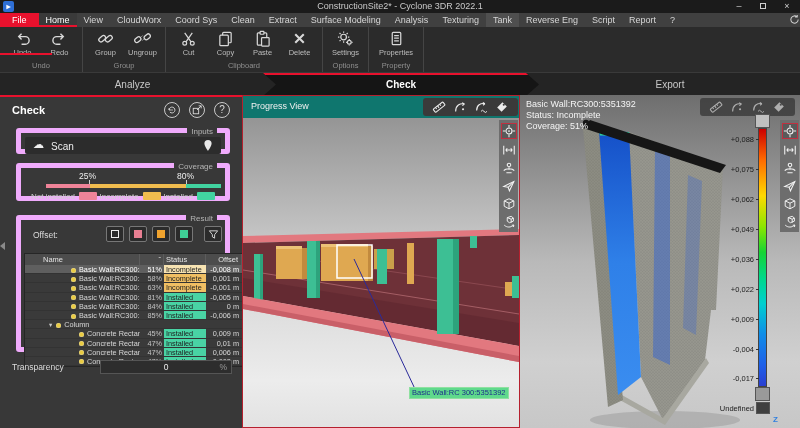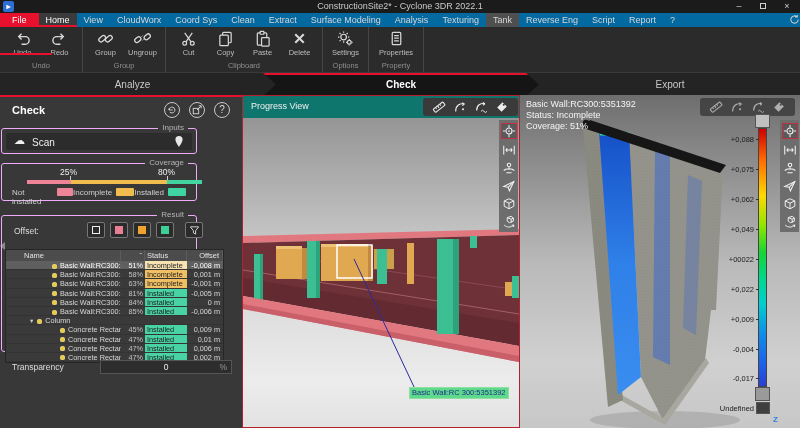--- a/index.html
+++ b/index.html
@@ -10,21 +10,21 @@
   
   .titlebar{position:absolute;left:0;top:0;width:800px;height:13px;background:#1b1b1b;}
   .app-icon{position:absolute;left:3px;top:1px;width:11px;height:11px;background:#2e6fd6;border-radius:2px;
             color:#fff;font-size:8px;line-height:11px;text-align:center;font-weight:bold;}
   .win-title{position:absolute;left:0;right:0;top:0;text-align:center;font-size:9px;color:#c9c9c9;line-height:13px;}
   .winbtns{position:absolute;right:2px;top:0;display:flex;gap:2px;height:13px;}
   .winbtn{width:22px;height:13px;font-size:9px;line-height:12px;text-align:center;color:#cfcfcf;}
   .winbtn .box{display:inline-block;width:6px;height:6px;border:1px solid #cfcfcf;margin-top:3px;}
 
   
-  .menubar{position:absolute;left:0;top:13px;width:800px;height:14px;background:#0369a1;display:flex;align-items:stretch;}
+  .menubar{position:absolute;left:0;top:13px;width:800px;height:14px;background:#404040;display:flex;align-items:stretch;}
   .mitem{padding:0 7px;font-size:9px;line-height:14px;color:#d6d6d6;white-space:nowrap;}
   .mitem.file{background:#e8112d;color:#fff;padding:0 12px;}
   .mitem.active{background:#3a3a3a;color:#fff;box-shadow:inset 0 -2px 0 #e8112d;}
   .mitem.hl{background:#4f4f4f;}
   .menubar .spacer{flex:1;}
   .sync{width:18px;padding-top:1px;}
 
   
   .ribbon{position:absolute;left:0;top:27px;width:800px;height:45px;background:#2b2b2b;display:flex;}
   .rgroup{display:flex;flex-direction:column;border-right:1px solid #454545;padding:1px 4px 0 4px;}
@@ -49,21 +49,21 @@
   
   .lpanel{position:absolute;left:0;top:0;width:242px;height:333px;background:#383838;border-top:2px solid #e8112d;}
   .lp-title{position:absolute;left:12px;top:7px;font-size:11px;font-weight:bold;color:#fff;}
   .lp-icons{position:absolute;right:12px;top:5px;display:flex;gap:9px;}
   .cbtn{width:16px;height:16px;border:1px solid #c9c9c9;border-radius:50%;color:#d9d9d9;
         font-size:10px;line-height:14px;text-align:center;}
   .cbtn svg{width:10px;height:10px;margin-top:2px;}
   .collapse-arrow{position:absolute;left:0px;top:145px;width:0;height:0;
         border-top:4px solid transparent;border-bottom:4px solid transparent;border-right:5px solid #8a8a8a;}
 
-  .gbox{position:absolute;left:1px;width:196px;border:1px solid #f0abfc;border-radius:3px;}
+  .gbox{position:absolute;left:16px;width:214px;border:5px solid #f0abfc;border-radius:3px;}
   .gbox-label{position:absolute;top:-6px;right:8px;background:#383838;padding:0 4px;font-size:8px;color:#b5b5b5;}
 
   .box-inputs{top:31px;height:26px;}
   .scanrow{position:absolute;left:4px;right:4px;top:4px;height:17px;background:#2c2c2c;border-radius:2px;}
   .scanrow .cl{position:absolute;left:8px;top:1px;font-size:11px;color:#f0f0f0;}
   .scanrow .tx{position:absolute;left:26px;top:4px;font-size:10px;color:#eee;}
   .scanrow .pin{position:absolute;right:7px;top:2px;width:12px;height:13px;}
 
   .box-cov{top:66px;height:38px;}
   .cov-pct{position:absolute;top:3px;font-size:8.5px;color:#efefef;}
@@ -678,21 +678,21 @@
           </svg>
       </div>
 
       <div class="scale-topbox"></div>
       <div class="scale-bar"></div>
       <div class="scale-botbox"></div>
       <span class="sl" style="top:40px">+0,088</span>
       <span class="sl" style="top:70px">+0,075</span>
       <span class="sl" style="top:100px">+0,062</span>
       <span class="sl" style="top:130px">+0,049</span>
-      <span class="sl" style="top:160px">+00022</span>
+      <span class="sl" style="top:160px">+0,036</span>
       <span class="sl" style="top:190px">+0,022</span>
       <span class="sl" style="top:220px">+0,009</span>
       <span class="sl" style="top:250px">-0,004</span>
       <span class="sl" style="top:279px">-0,017</span>
       <span class="undef-label">Undefined</span>
       <span class="undef-sw"></span>
       <span class="zaxis">Z</span>
 
       <div class="vtoolbar vt-right">
         <span class="vtb-sel">

